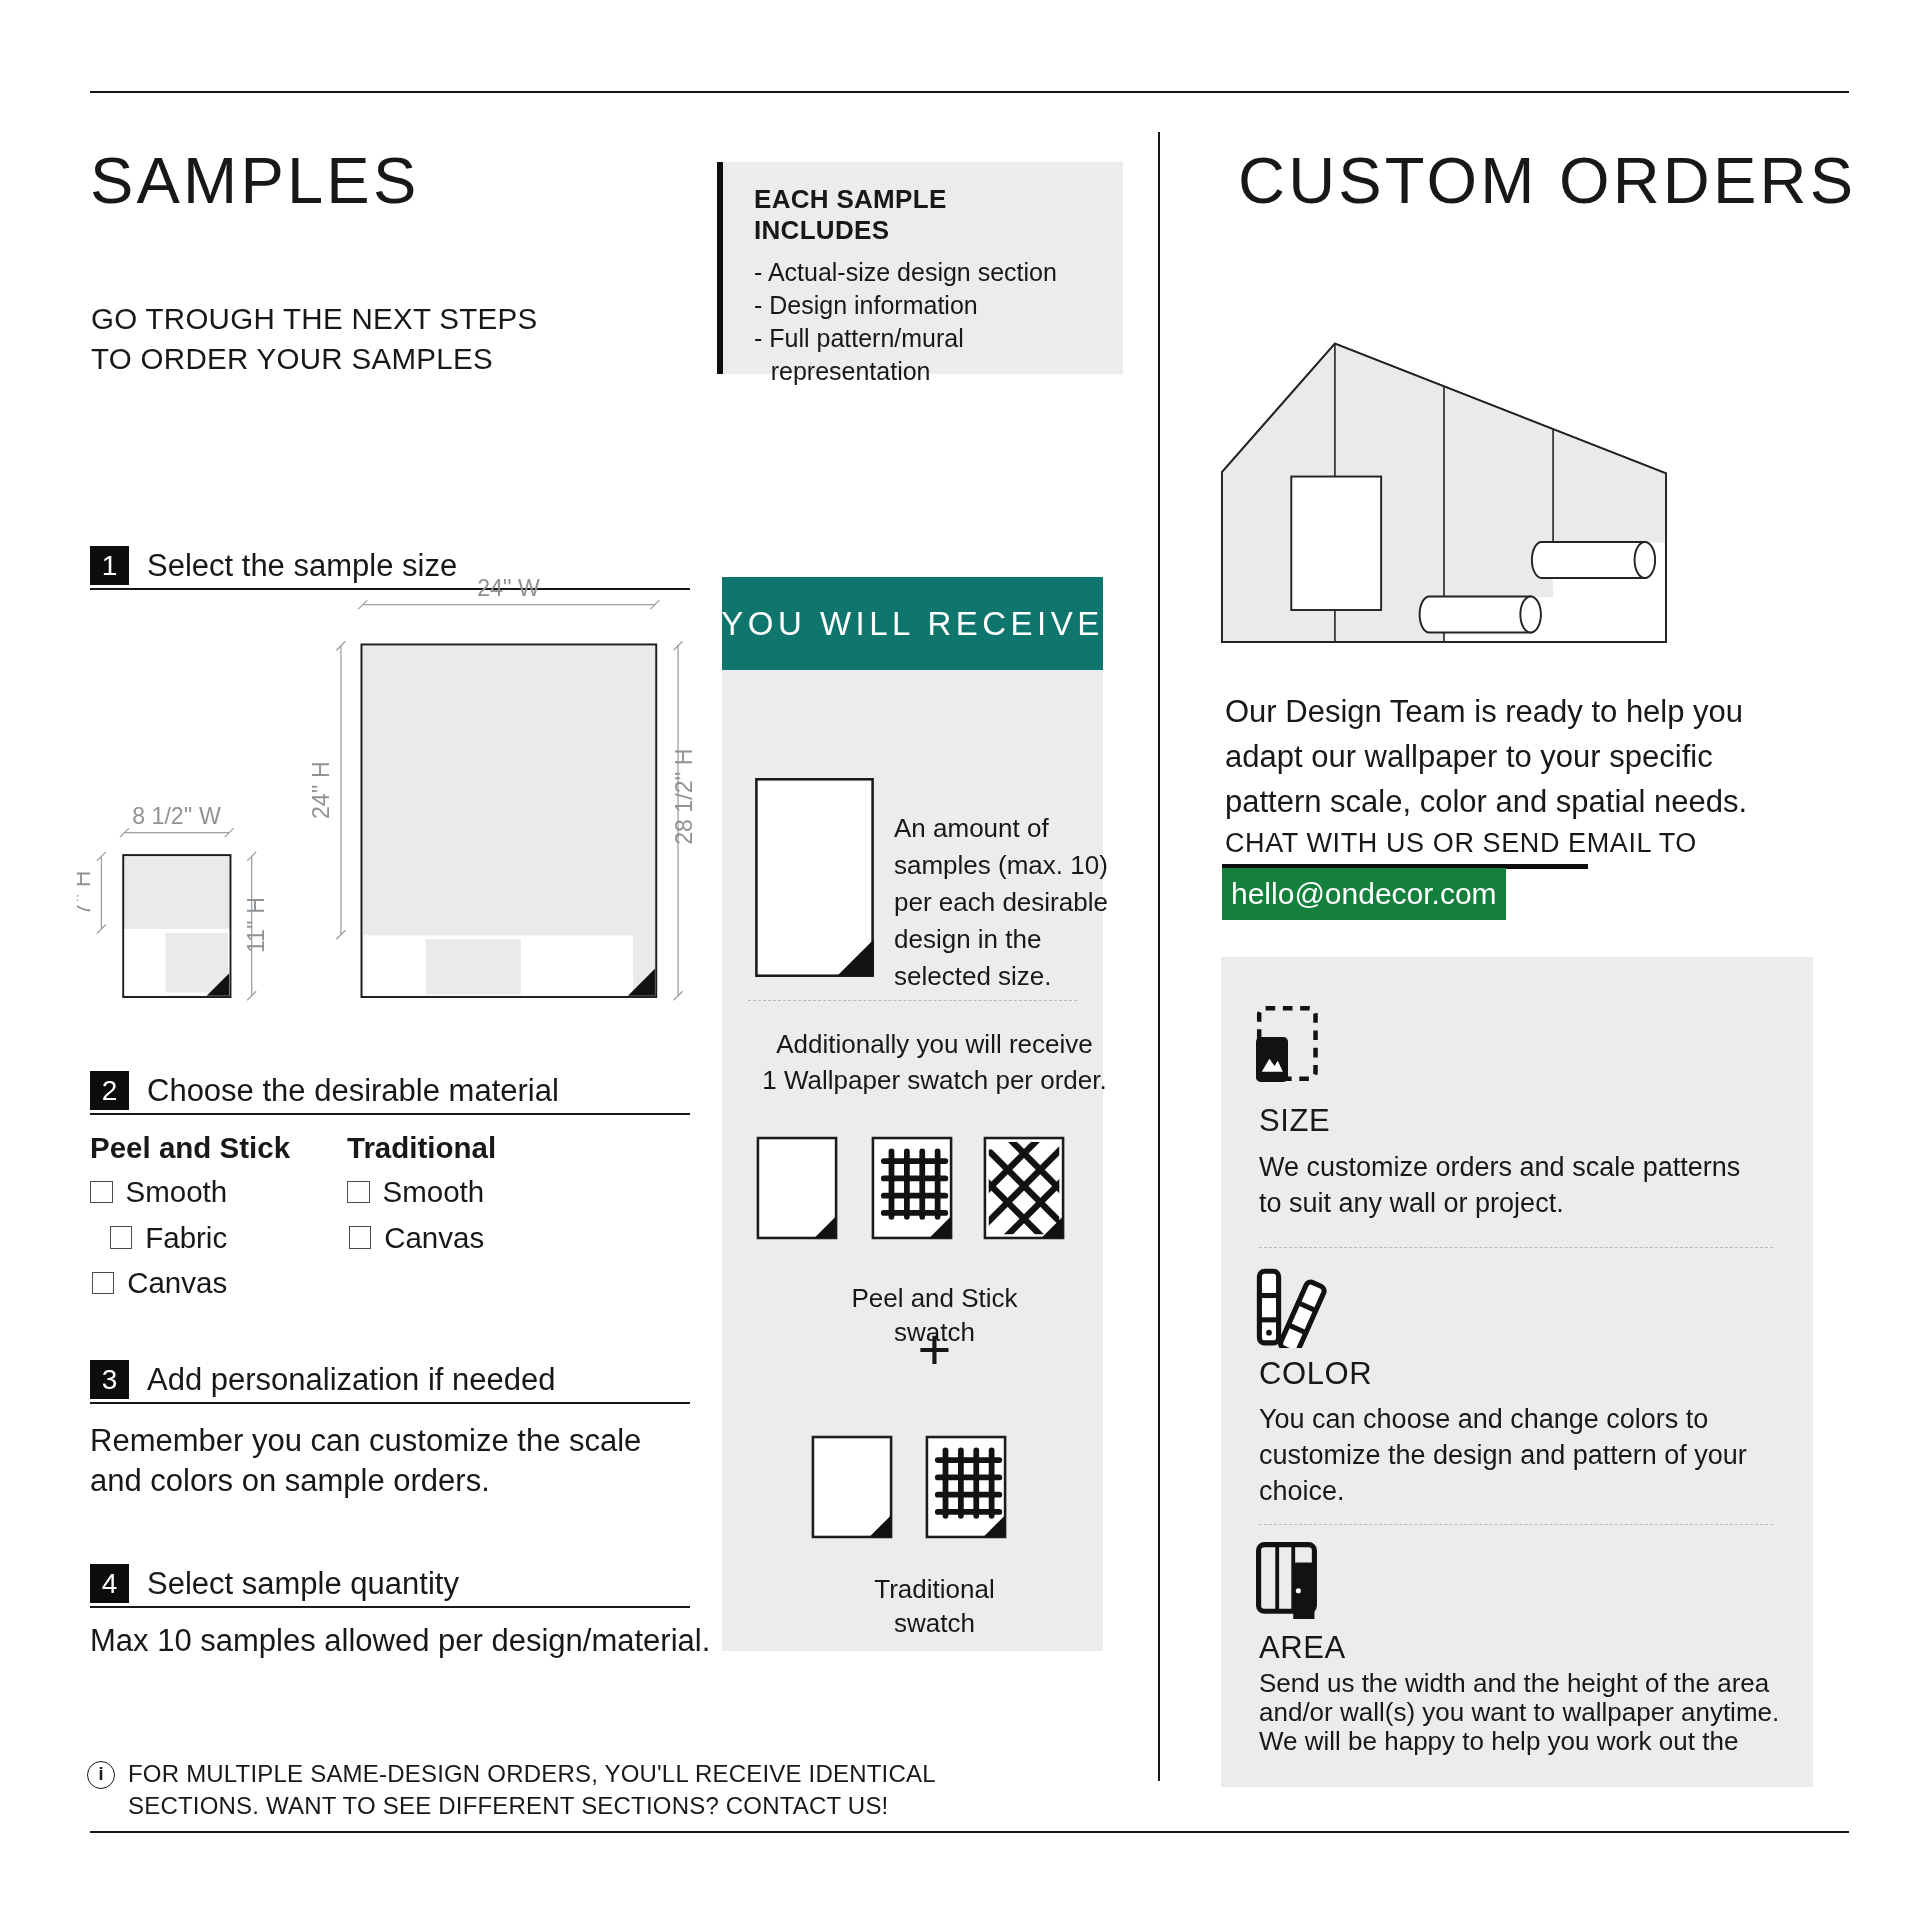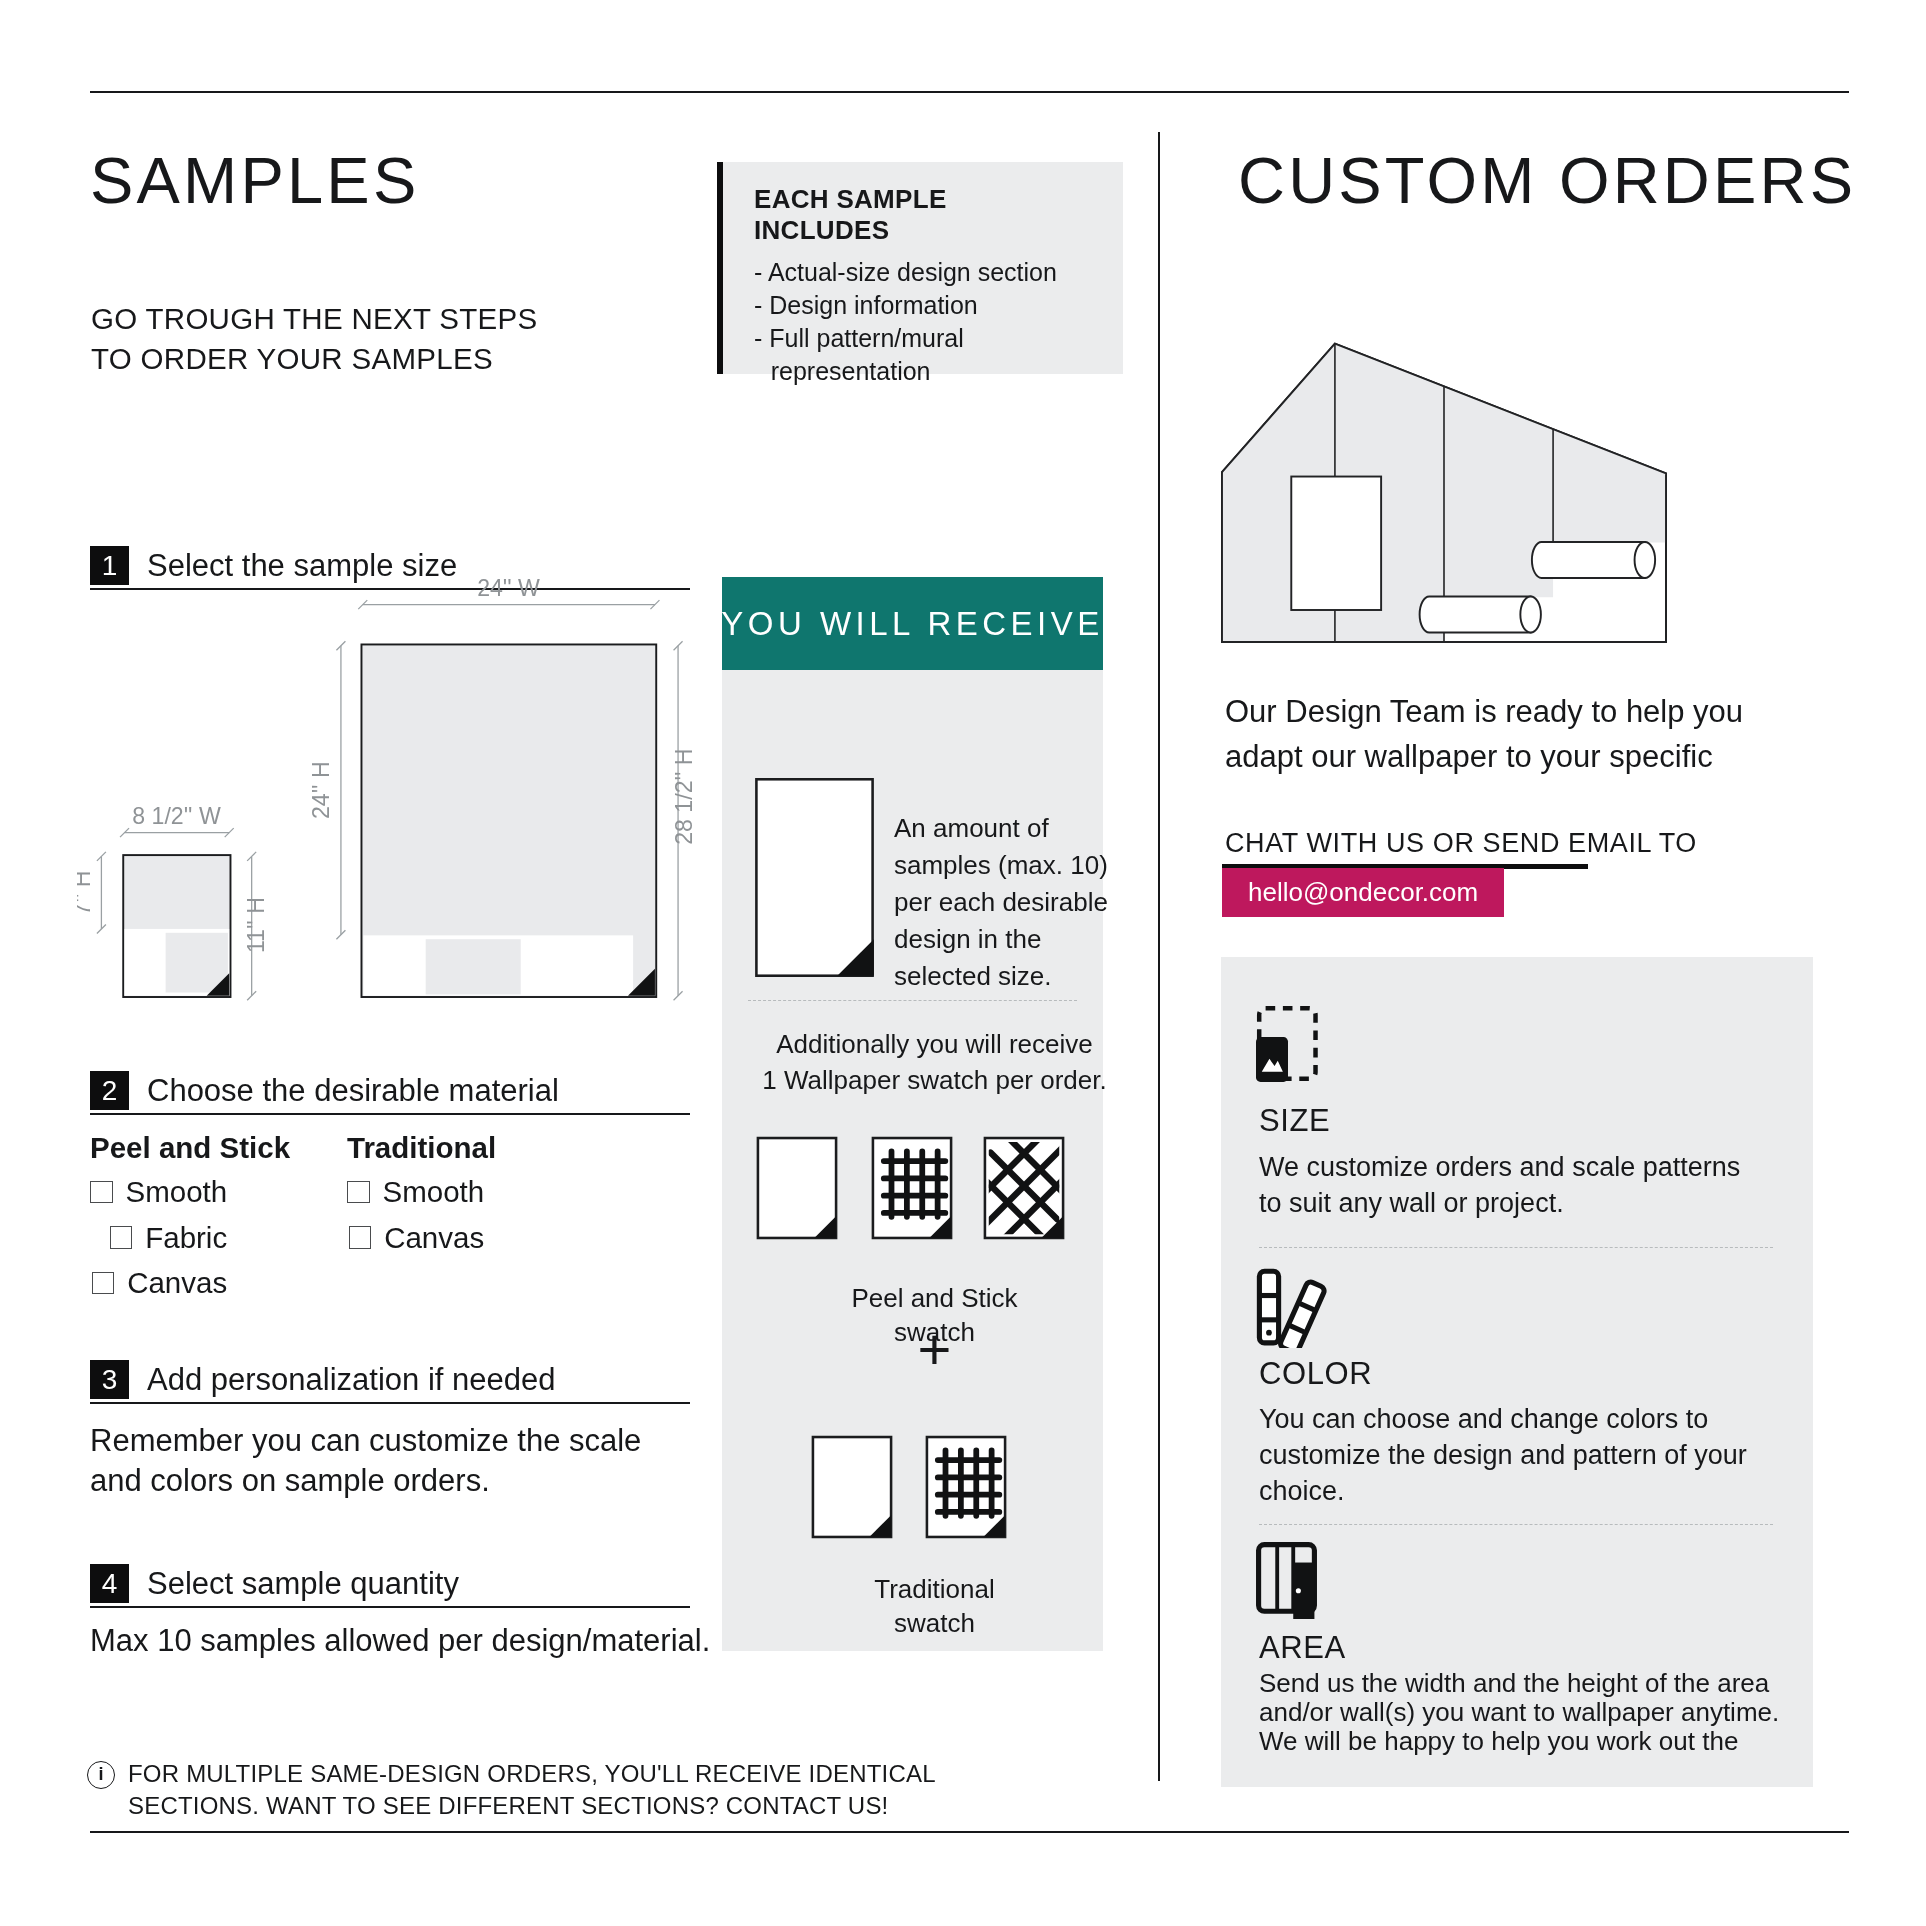--- a/index.html
+++ b/index.html
@@ -41,22 +41,22 @@
   .recv-panel{position:absolute;left:722px;top:670px;width:381px;height:981px;background:#ebeced;}
   .amount-txt{position:absolute;left:894px;top:810px;font-size:26px;line-height:37px;}
   .dashed{position:absolute;border-top:1.3px dashed #b7bbbd;}
   .center-mid{position:absolute;left:744px;width:381px;text-align:center;}
   .swatch{position:absolute;}
   .plus{font-size:58px;font-weight:400;}
   
   .intro{position:absolute;left:1225px;top:689px;font-size:31px;line-height:45px;}
   .chat{position:absolute;left:1225px;top:828px;font-size:27px;letter-spacing:0.6px;}
   .chat-line{position:absolute;left:1222px;top:864px;width:366px;height:4.5px;background:#0d0d0e;}
-  .email{position:absolute;left:1222px;top:868px;background:#be185d;color:#fff;
-    font-size:26px;padding:9px 26px;}
+  .email{position:absolute;left:1222px;top:868px;background:#15803d;color:#fff;
+    font-size:30px;padding:9px 9px;}
   .feat-panel{position:absolute;left:1221px;top:957px;width:592px;height:830px;background:#ebeced;}
   .feat-head{position:absolute;left:1259px;font-size:31px;letter-spacing:0.6px;}
   .feat-txt{position:absolute;left:1259px;font-size:27px;line-height:36px;}
   .feat-txt.tight{font-size:26px;line-height:29px;}
   .dim-label{fill:#8f9396;font-size:36px;}
 </style>
 </head>
 <body>
 
 <div class="rule" style="left:90px;top:91px;width:1759px;"></div>
@@ -305,20 +305,21 @@
 
   <g>
     <path d="M2227 929 a15 28 0 0 0 0 56 H2385 V929 Z" fill="#ffffff" stroke="#222325" stroke-width="3"></path>
     <ellipse cx="2385" cy="957" rx="16" ry="28" fill="#ffffff" stroke="#222325" stroke-width="3"></ellipse>
   </g>
 </svg>
 
 <div class="intro">
   <div>Our Design Team is ready to help you</div>
   <div>adapt our wallpaper to your specific</div>
+  <div>pattern scale, color and spatial needs.</div>
 </div>
 
 <div class="chat">CHAT WITH US OR SEND EMAIL TO</div>
 <div class="chat-line"></div>
 <div class="email">hello@ondecor.com</div>
 
 <div class="feat-panel"></div>
 
 <svg class="abs" style="left:1256px;top:1005px;" width="64" height="77" viewBox="0 0 100 120">
   <rect x="5" y="5" width="88" height="110" rx="10" fill="none" stroke="#111213" stroke-width="7" stroke-dasharray="15 12"></rect>

